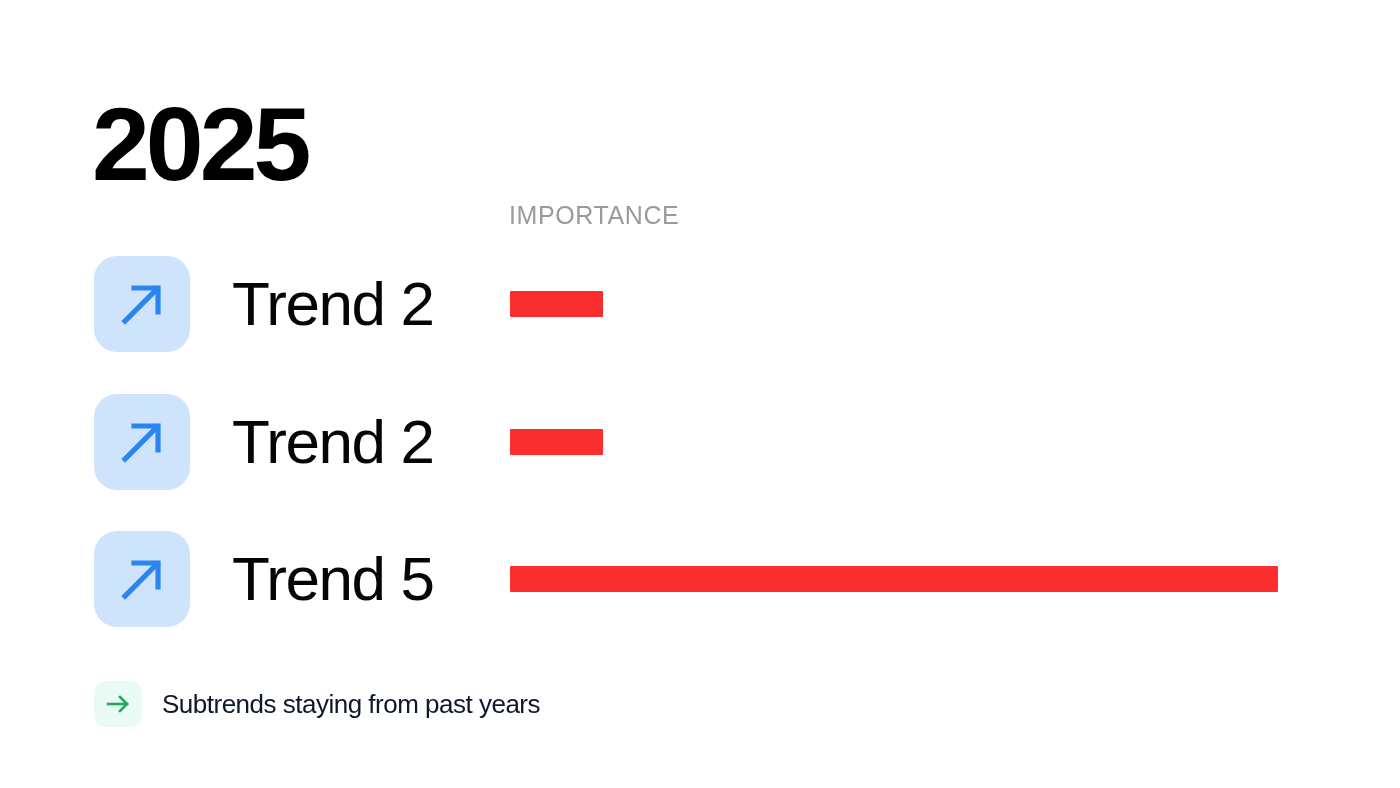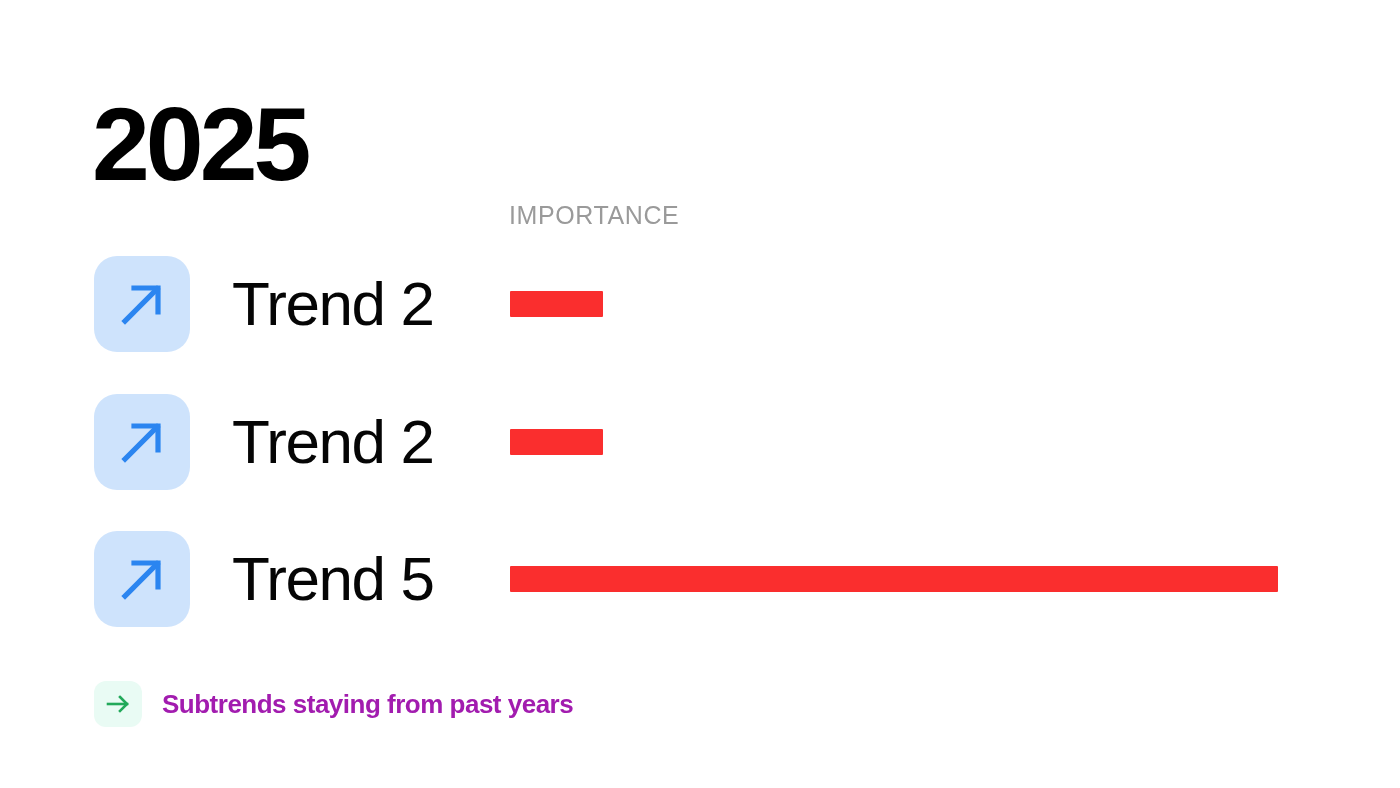--- a/index.html
+++ b/index.html
@@ -122,23 +122,23 @@
     flex: none;
   }
   .legend-badge svg {
     display: block;
     width: 28px;
     height: 28px;
   }
   .legend-text {
     margin-left: 20px;
     font-size: 26px;
-    font-weight: 700;
+    font-weight: 400;
     letter-spacing: -0.5px;
-    color: #a21caf;
+    color: #0f172a;
     line-height: 1;
     white-space: nowrap;
   }
 </style>
 </head>
 <body>
 
 <div class="canvas">
 
   <div class="year-title">2025</div>

